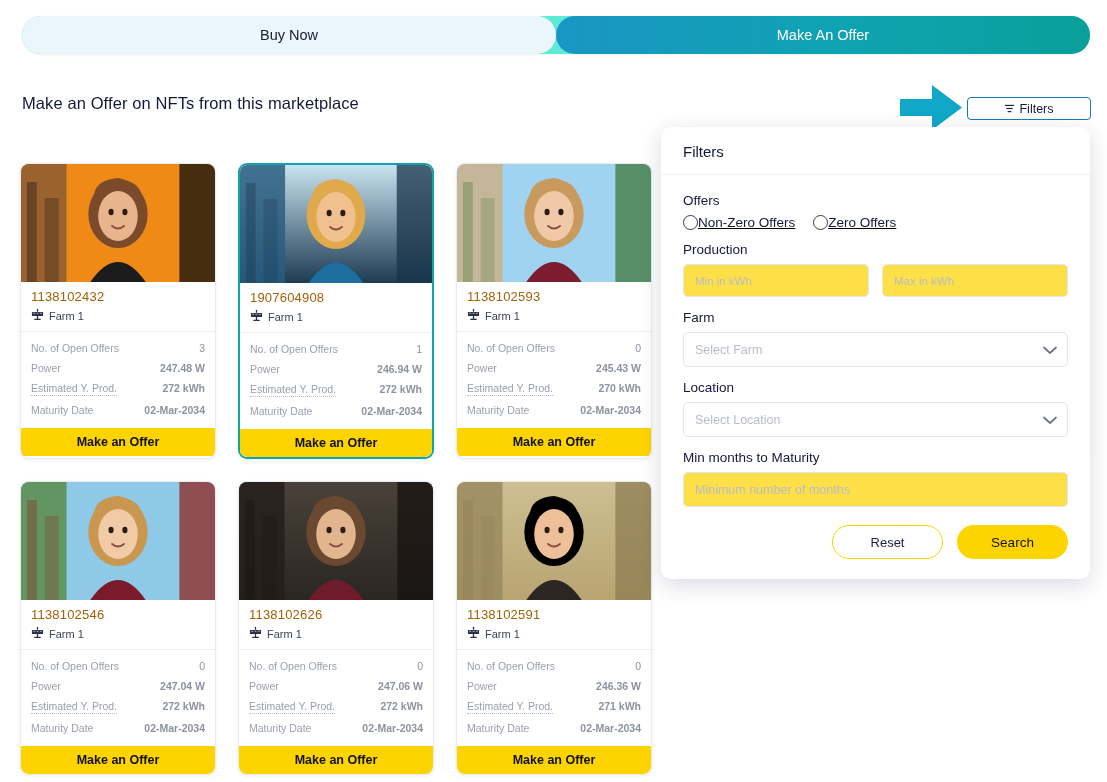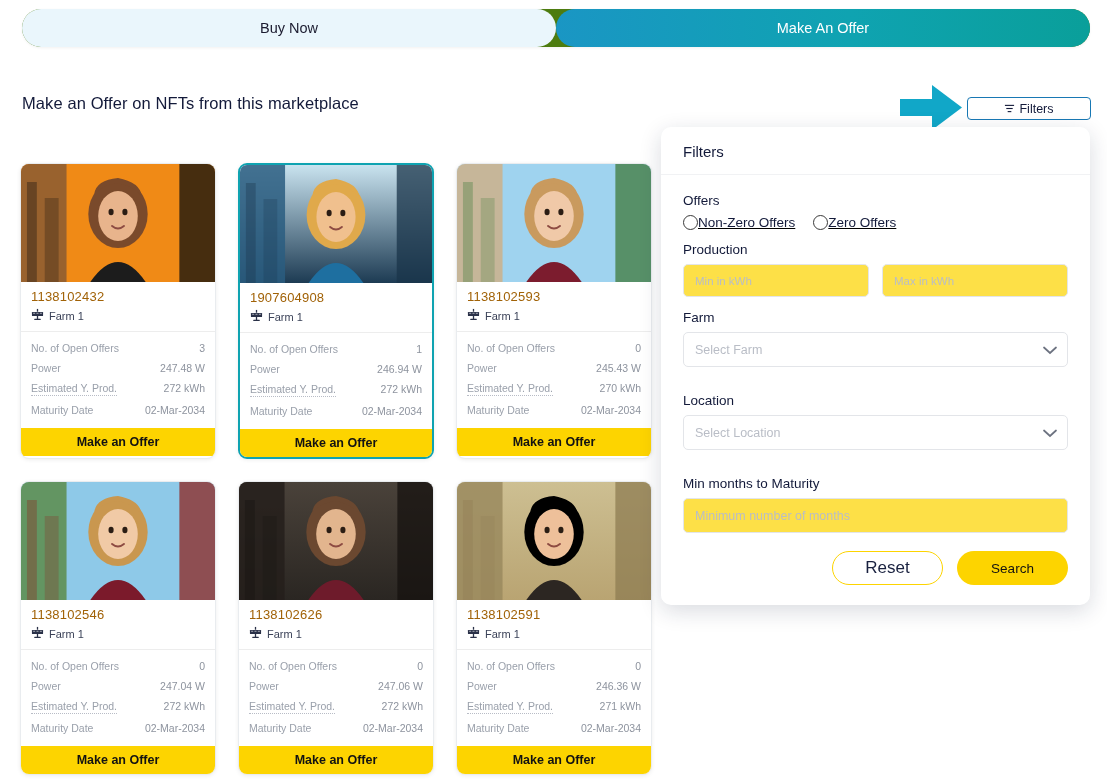--- a/index.html
+++ b/index.html
@@ -9,25 +9,25 @@
     height: 782px;
     overflow: hidden;
     background: #ffffff;
     font-family: "Liberation Sans", sans-serif;
   }
   .page { position: relative; width: 1107px; height: 782px; }
 
   
   .tabbar {
     position: absolute;
-    left: 22px; top: 9px;
+    left: 22px; top: 16px;
     width: 1068px; height: 38px;
     display: flex;
     border-radius: 19px;
-    background: #4d7c0f;
+    background: #5eead4;
     box-shadow: 0 1px 3px rgba(0,0,0,0.06);
   }
   .tab {
     flex: 1 1 50%;
     display: flex; align-items: center; justify-content: center;
     font-size: 14.5px;
     border-radius: 19px;
     cursor: pointer;
     user-select: none;
   }
@@ -115,21 +115,21 @@
   .stat-row {
     display: flex; justify-content: space-between; align-items: baseline;
     padding: 4px 0 4px 0;
     font-size: 10.5px;
   }
   .stat-label { color: #9aa0ab; }
   .stat-label.dotted {
     border-bottom: 1px dotted #b8bcc6;
     padding-bottom: 1px;
   }
-  .stat-value { color: #8d939e; font-weight: 400; font-size: 10.5px; }
+  .stat-value { color: #8d939e; font-weight: 700; font-size: 10.5px; }
   .stat-value.plain { font-weight: 400; }
 
   .card-cta {
     margin-top: 4px;
     height: 28px;
     background: #fdd400;
     color: #121212;
     font-size: 12.5px;
     font-weight: 700;
     display: flex; align-items: center; justify-content: center;
@@ -181,21 +181,21 @@
     border: 1px solid #e3e5e9;
     border-radius: 5px;
     padding: 0 11px;
     font-size: 11.5px;
     color: #2b2f3a;
     background: #fde047;
     font-family: "Liberation Sans", sans-serif;
     outline: none;
   }
   .inp::placeholder { color: #b9bdc6; }
-  .sel-wrap { position: relative; margin-bottom: 26px; }
+  .sel-wrap { position: relative; margin-bottom: 13px; }
   .sel {
     width: 100%;
     height: 35px;
     border: 1px solid #e3e5e9;
     border-radius: 5px;
     padding: 0 30px 0 11px;
     font-size: 12.5px;
     color: #b9bdc6;
     background: #fff;
     display: flex; align-items: center;
@@ -210,21 +210,21 @@
   .fp-actions {
     display: flex; justify-content: flex-end; gap: 14px;
     padding: 18px 22px 20px 22px;
   }
   .btn-reset {
     width: 111px; height: 34px;
     border: 1.4px solid #fdd400;
     border-radius: 17px;
     background: #fff;
     color: #19213f;
-    font-size: 17px;
+    font-size: 13px;
     cursor: pointer;
     font-family: "Liberation Sans", sans-serif;
   }
   .btn-search {
     width: 111px; height: 34px;
     border: none;
     border-radius: 17px;
     background: #fdd400;
     color: #121212;
     font-size: 13.5px;

